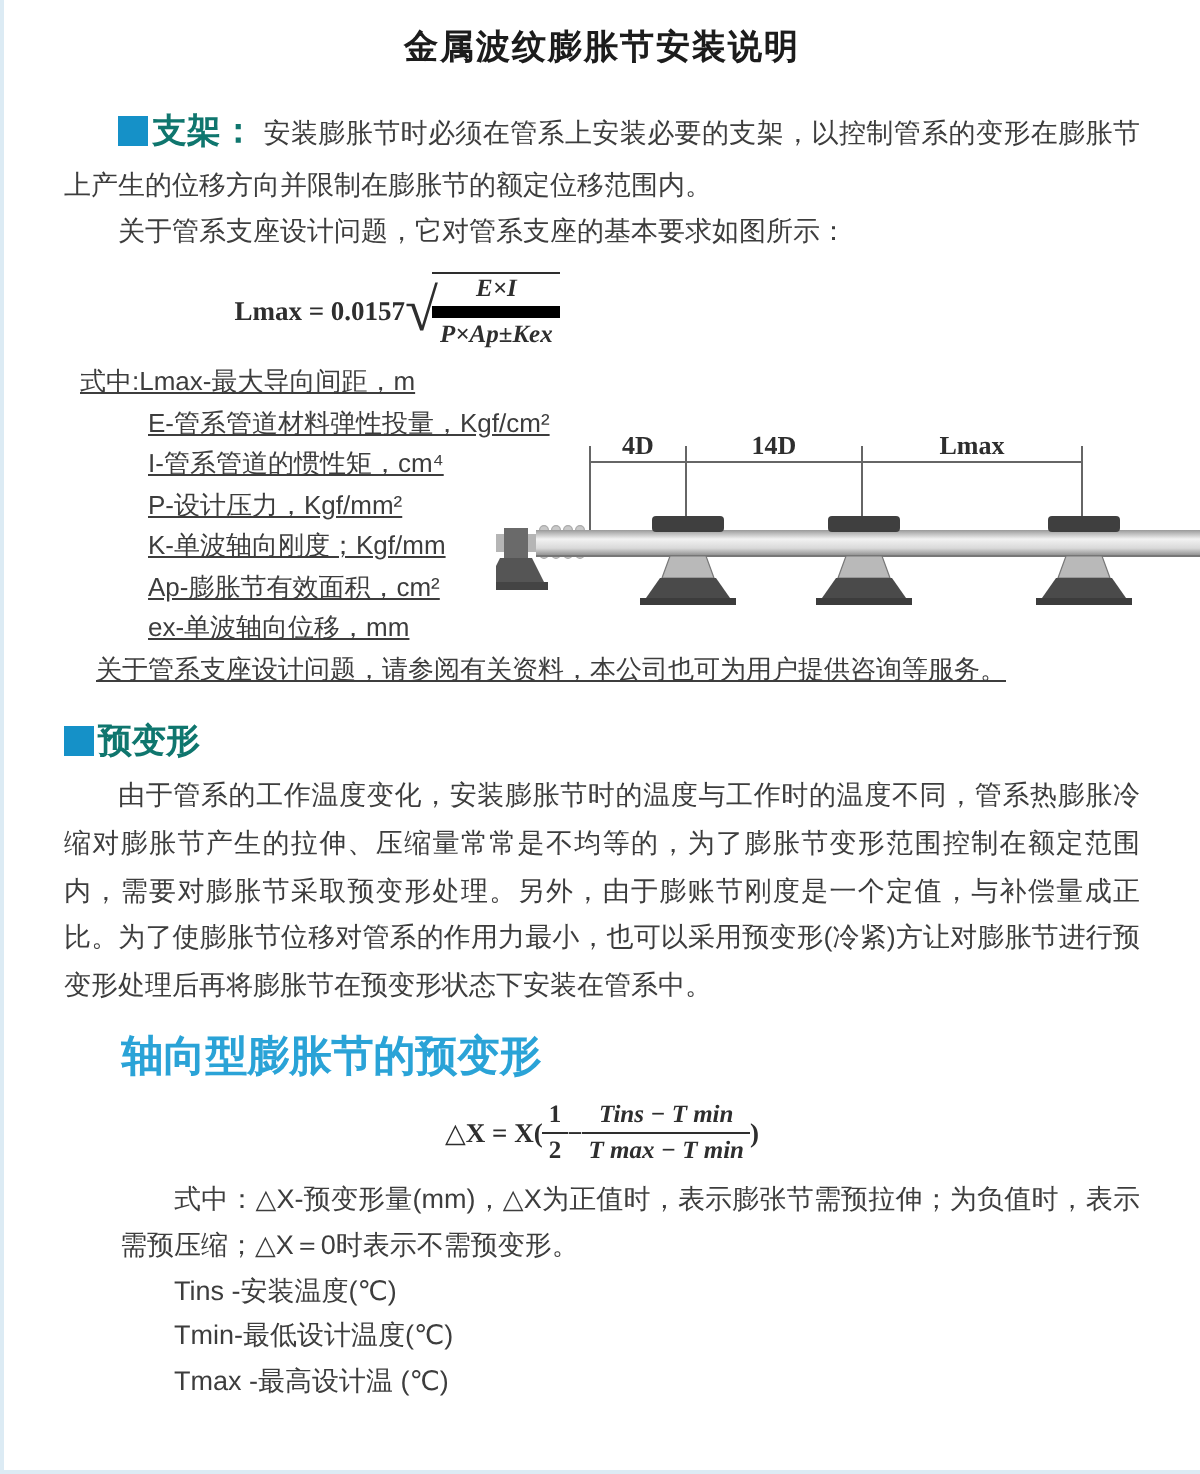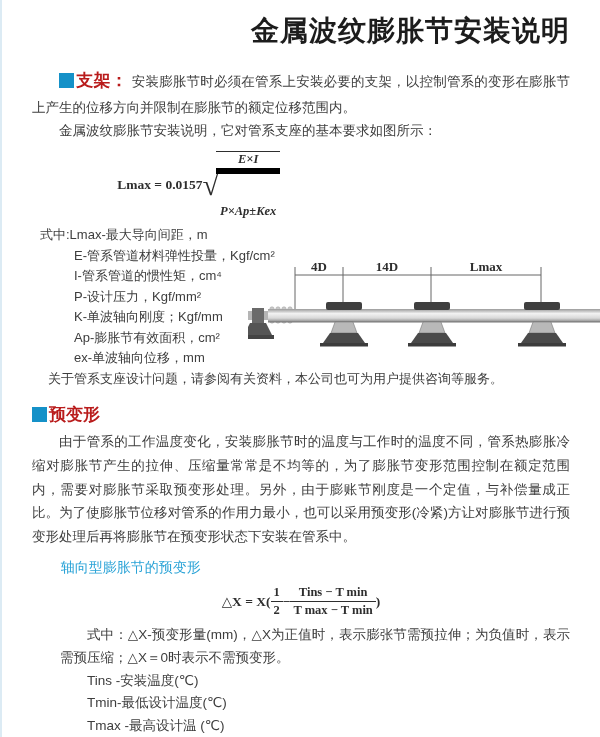--- a/index.html
+++ b/index.html
@@ -8,82 +8,82 @@
     width:600px; min-height:737px;
     font-family:"Liberation Sans","DejaVu Sans",sans-serif;
     color:#3d3d3d;
     border-left:2px solid #dcebf4;
     border-bottom:2px solid #dcebf4;
     overflow:hidden;
   }
   .page { padding:12px 30px 10px 30px; }
 
   .doc-title {
-    text-align:right; font-size:28px; font-weight:bold; color:#1c1c1c;
+    text-align:center; font-size:17px; font-weight:bold; color:#1c1c1c;
     letter-spacing:1px; margin-bottom:16px;
   }
 
   
   .sq {
     display:inline-block; width:15px; height:15px; background:#1591c8;
     vertical-align:-2px; margin-right:2px;
   }
-  .blue-h { color:#b91c1c; font-size:17px; font-weight:bold; }
+  .blue-h { color:#0f766e; font-size:17px; font-weight:bold; }
 
   p.body-par {
     font-size:13.5px; line-height:1.75; text-align:justify; color:#3d3d3d;
   }
   .indent { text-indent:2em; }
 
   
   .formula-block { text-align:center; margin:8px 0 6px 0; }
   .formula-block.shift-left { width:62%; }
   .math {
     font-family:"Liberation Serif","DejaVu Serif",serif;
     font-weight:bold; color:#2e2e2e; font-size:13.5px;
     display:inline-flex; align-items:center; gap:0;justify-content:space-between;
   }
   .radical { font-size:30px; font-weight:normal; line-height:0.85; margin-right:-3px; color:#2e2e2e; }
   .sqrt-frac { display:inline-block; text-align:center; border-top:1.5px solid #2e2e2e; font-style:italic; }
   .sqrt-frac .num { display:block; border-bottom:6px solid #000000; padding:0 10px 1px 10px; font-size:12.5px;font-style:italic; }
-  .sqrt-frac .den { display:block; padding:1px 4px 0 4px; font-size:12.5px;margin-top:29px; }
+  .sqrt-frac .den { display:block; padding:1px 4px 0 4px; font-size:12.5px; }
 
   .frac { display:inline-block; text-align:center; vertical-align:middle; font-size:12.5px; }
   .frac .num { display:block; border-bottom:1px solid #2e2e2e; padding:0 3px 1px 3px; }
   .frac .den { display:block; padding:1px 3px 0 3px; }
-  .ital { }
+  .ital { font-style:italic; }
 
   
   .def-wrap { position:relative; margin-top:6px; min-height:150px; }
   .defs { font-size:13px; line-height:1.58; color:#3d3d3d; margin-left:8px; }
-  .defs .d-line { white-space:nowrap; }
+  .defs .d-line { white-space:nowrap;text-decoration:underline; }
   .defs .sub { padding-left:34px; }
   .defs .tail { padding-left:8px; }
 
   .pipe-diagram { position:absolute; top:34px; right:-30px; }
 
   
   .sect2-h { margin-top:14px; margin-bottom:4px; }
-  .cyan-h { color:#2aa3d7; font-size:14px; font-weight:normal; }
+  .cyan-h { color:#2aa3d7; font-size:21px; font-weight:bold; }
   .sub-h1 { margin:10px 0 2px 0; text-indent:1.8em; }
 
   .notes { font-size:13.5px; line-height:1.68; }
   .notes p { text-align:justify; text-indent:2em;margin-left:28px; }
 </style>
 </head>
 <body>
 
 <div class="page">
 
   <h1 class="doc-title">金属波纹膨胀节安装说明</h1>
 
   <p class="body-par indent"><span class="sq"></span><span class="blue-h">支架：</span>
     <span>安装膨胀节时必须在管系上安装必要的支架，以控制管系的变形在膨胀节上产生的位移方向并限制在膨胀节的额定位移范围内。</span></p>
 
-  <p class="body-par indent">金属波纹膨胀节安装说明，它对管系支座的基本要求如图所示：</p>
+  <p class="body-par indent">关于管系支座设计问题，它对管系支座的基本要求如图所示：</p>
 
   <div class="formula-block shift-left">
     <span class="math">
       <span>Lmax = 0.0157</span>
       <span class="radical">√</span>
       <span class="sqrt-frac">
         <span class="num">E×I</span>
         <span class="den">P×Ap±Kex</span>
       </span>
     </span>

